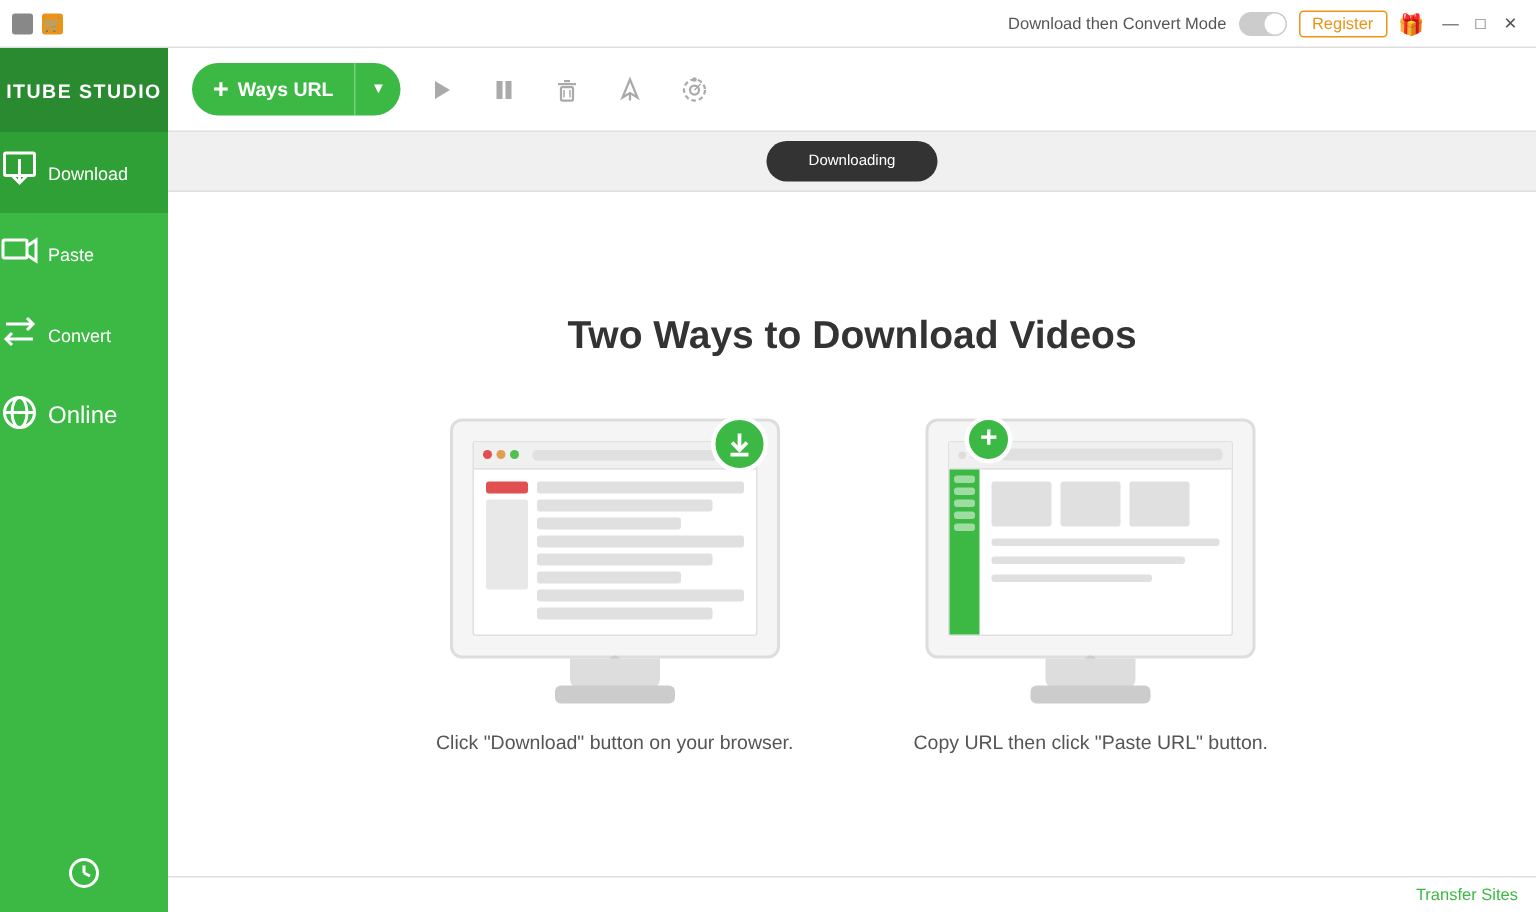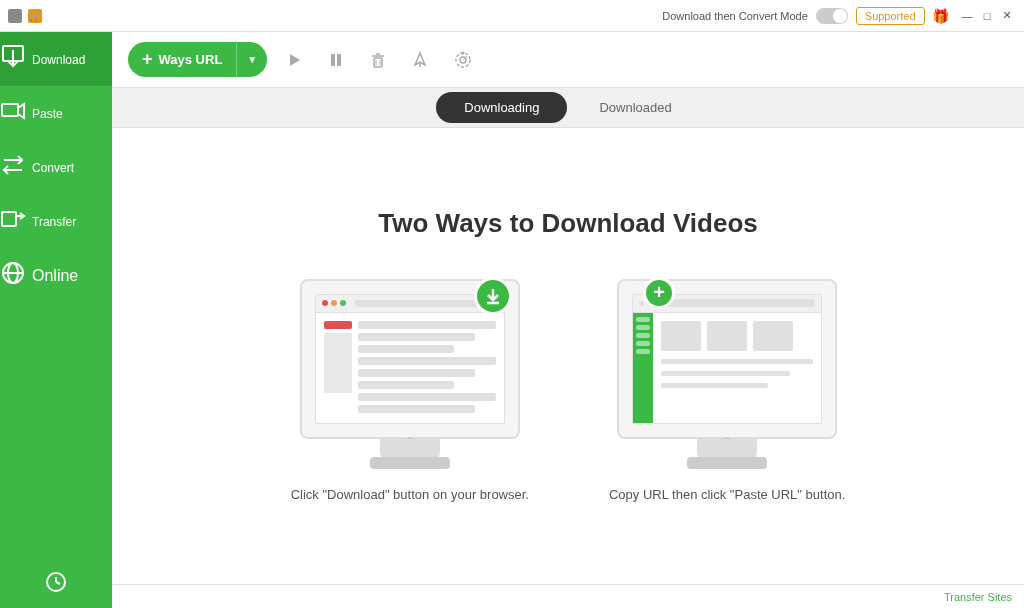--- a/index.html
+++ b/index.html
@@ -139,21 +139,21 @@
       height: 40px;
       background: #f0f0f0;
       display: flex;
       align-items: center;
       justify-content: center;
       gap: 0;
       border-bottom: 1px solid #ddd;
     }
     .tab {
       padding: 8px 28px;
-      font-size: 13px;
+      font-size: 10px;
       cursor: pointer;
       color: #666;
       border-radius: 20px;
       margin: 4px 2px;
     }
     .tab.active {
       background: #333;
       color: #fff;
       border-radius: 20px;
     }
@@ -360,33 +360,34 @@
 <div class="titlebar">
   <div class="titlebar-left">
     <div class="titlebar-icon" style="background:#888;width:14px;height:14px;border-radius:2px;"></div>
     <div class="titlebar-icon" style="background:#e8941a;width:14px;height:14px;border-radius:2px;font-size:9px;color:#fff;display:flex;align-items:center;justify-content:center;">🛒</div>
   </div>
   <div class="titlebar-right">
     <span style="font-size:11px;color:#555;">Download then Convert Mode</span>
     <div class="toggle-switch">
       <div class="knob"></div>
     </div>
-    <button class="register-btn">Supported</button>
+    <button class="register-btn">Register</button>
     <span style="font-size:14px;">🎁</span>
     <div class="win-controls">
       <div class="win-btn">—</div>
       <div class="win-btn">□</div>
       <div class="win-btn close">✕</div>
     </div>
   </div>
 </div>
 
 <div class="main-layout">
 
   <div class="sidebar">
+    <div class="sidebar-logo">ITUBE STUDIO</div>
 
     <div class="sidebar-item active">
       <span class="icon">
         <svg width="26" height="26" viewBox="0 0 26 26" fill="none">
           <rect x="3" y="2" width="20" height="15" rx="1" fill="none" stroke="white" stroke-width="2"></rect>
           <line x1="13" y1="6" x2="13" y2="22" stroke="white" stroke-width="2"></line>
           <polyline points="8,17 13,22 18,17" fill="none" stroke="white" stroke-width="2"></polyline>
         </svg>
       </span>
       <span style="color:#fff;font-size:12px;">Download</span>
@@ -407,30 +408,20 @@
         <svg width="26" height="26" viewBox="0 0 26 26" fill="none">
           <polyline points="4,8 22,8" stroke="white" stroke-width="2"></polyline>
           <polyline points="18,4 22,8 18,12" fill="none" stroke="white" stroke-width="2"></polyline>
           <polyline points="22,18 4,18" stroke="white" stroke-width="2"></polyline>
           <polyline points="8,14 4,18 8,22" fill="none" stroke="white" stroke-width="2"></polyline>
         </svg>
       </span>
       <span style="color:#fff;font-size:12px;">Convert</span>
     </div>
 
-    <div class="sidebar-item">
-      <span class="icon">
-        <svg width="26" height="26" viewBox="0 0 26 26" fill="none">
-          <rect x="2" y="6" width="14" height="14" rx="1" fill="none" stroke="white" stroke-width="2"></rect>
-          <polyline points="16,10 24,10" stroke="white" stroke-width="2"></polyline>
-          <polyline points="20,7 24,10 20,13" fill="none" stroke="white" stroke-width="2"></polyline>
-        </svg>
-      </span>
-      <span style="color:#fff;font-size:12px;">Transfer</span>
-    </div>
 
     <div class="sidebar-item">
       <span class="icon">
         <svg width="26" height="26" viewBox="0 0 26 26" fill="none">
           <circle cx="13" cy="13" r="10" fill="none" stroke="white" stroke-width="2"></circle>
           <ellipse cx="13" cy="13" rx="5" ry="10" fill="none" stroke="white" stroke-width="2"></ellipse>
           <line x1="3" y1="13" x2="23" y2="13" stroke="white" stroke-width="2"></line>
         </svg>
       </span>
       <span style="color:#fff;font-size:16px;">Online</span>
@@ -495,23 +486,20 @@
           <line x1="10" y1="10" x2="14" y2="6" stroke="#aaa" stroke-width="1"></line>
         </svg>
       </button>
     </div>
 
     <div class="content-area">
 
       <div class="tabs-bar">
         <div class="tab active">
           <span>Downloading</span>
-        </div>
-        <div class="tab">
-          <span>Downloaded</span>
         </div>
       </div>
 
       <div class="main-content">
         <h2 class="main-title">Two Ways to Download Videos</h2>
 
         <div class="cards-row">
 
           <div class="card">
             <div class="monitor">

